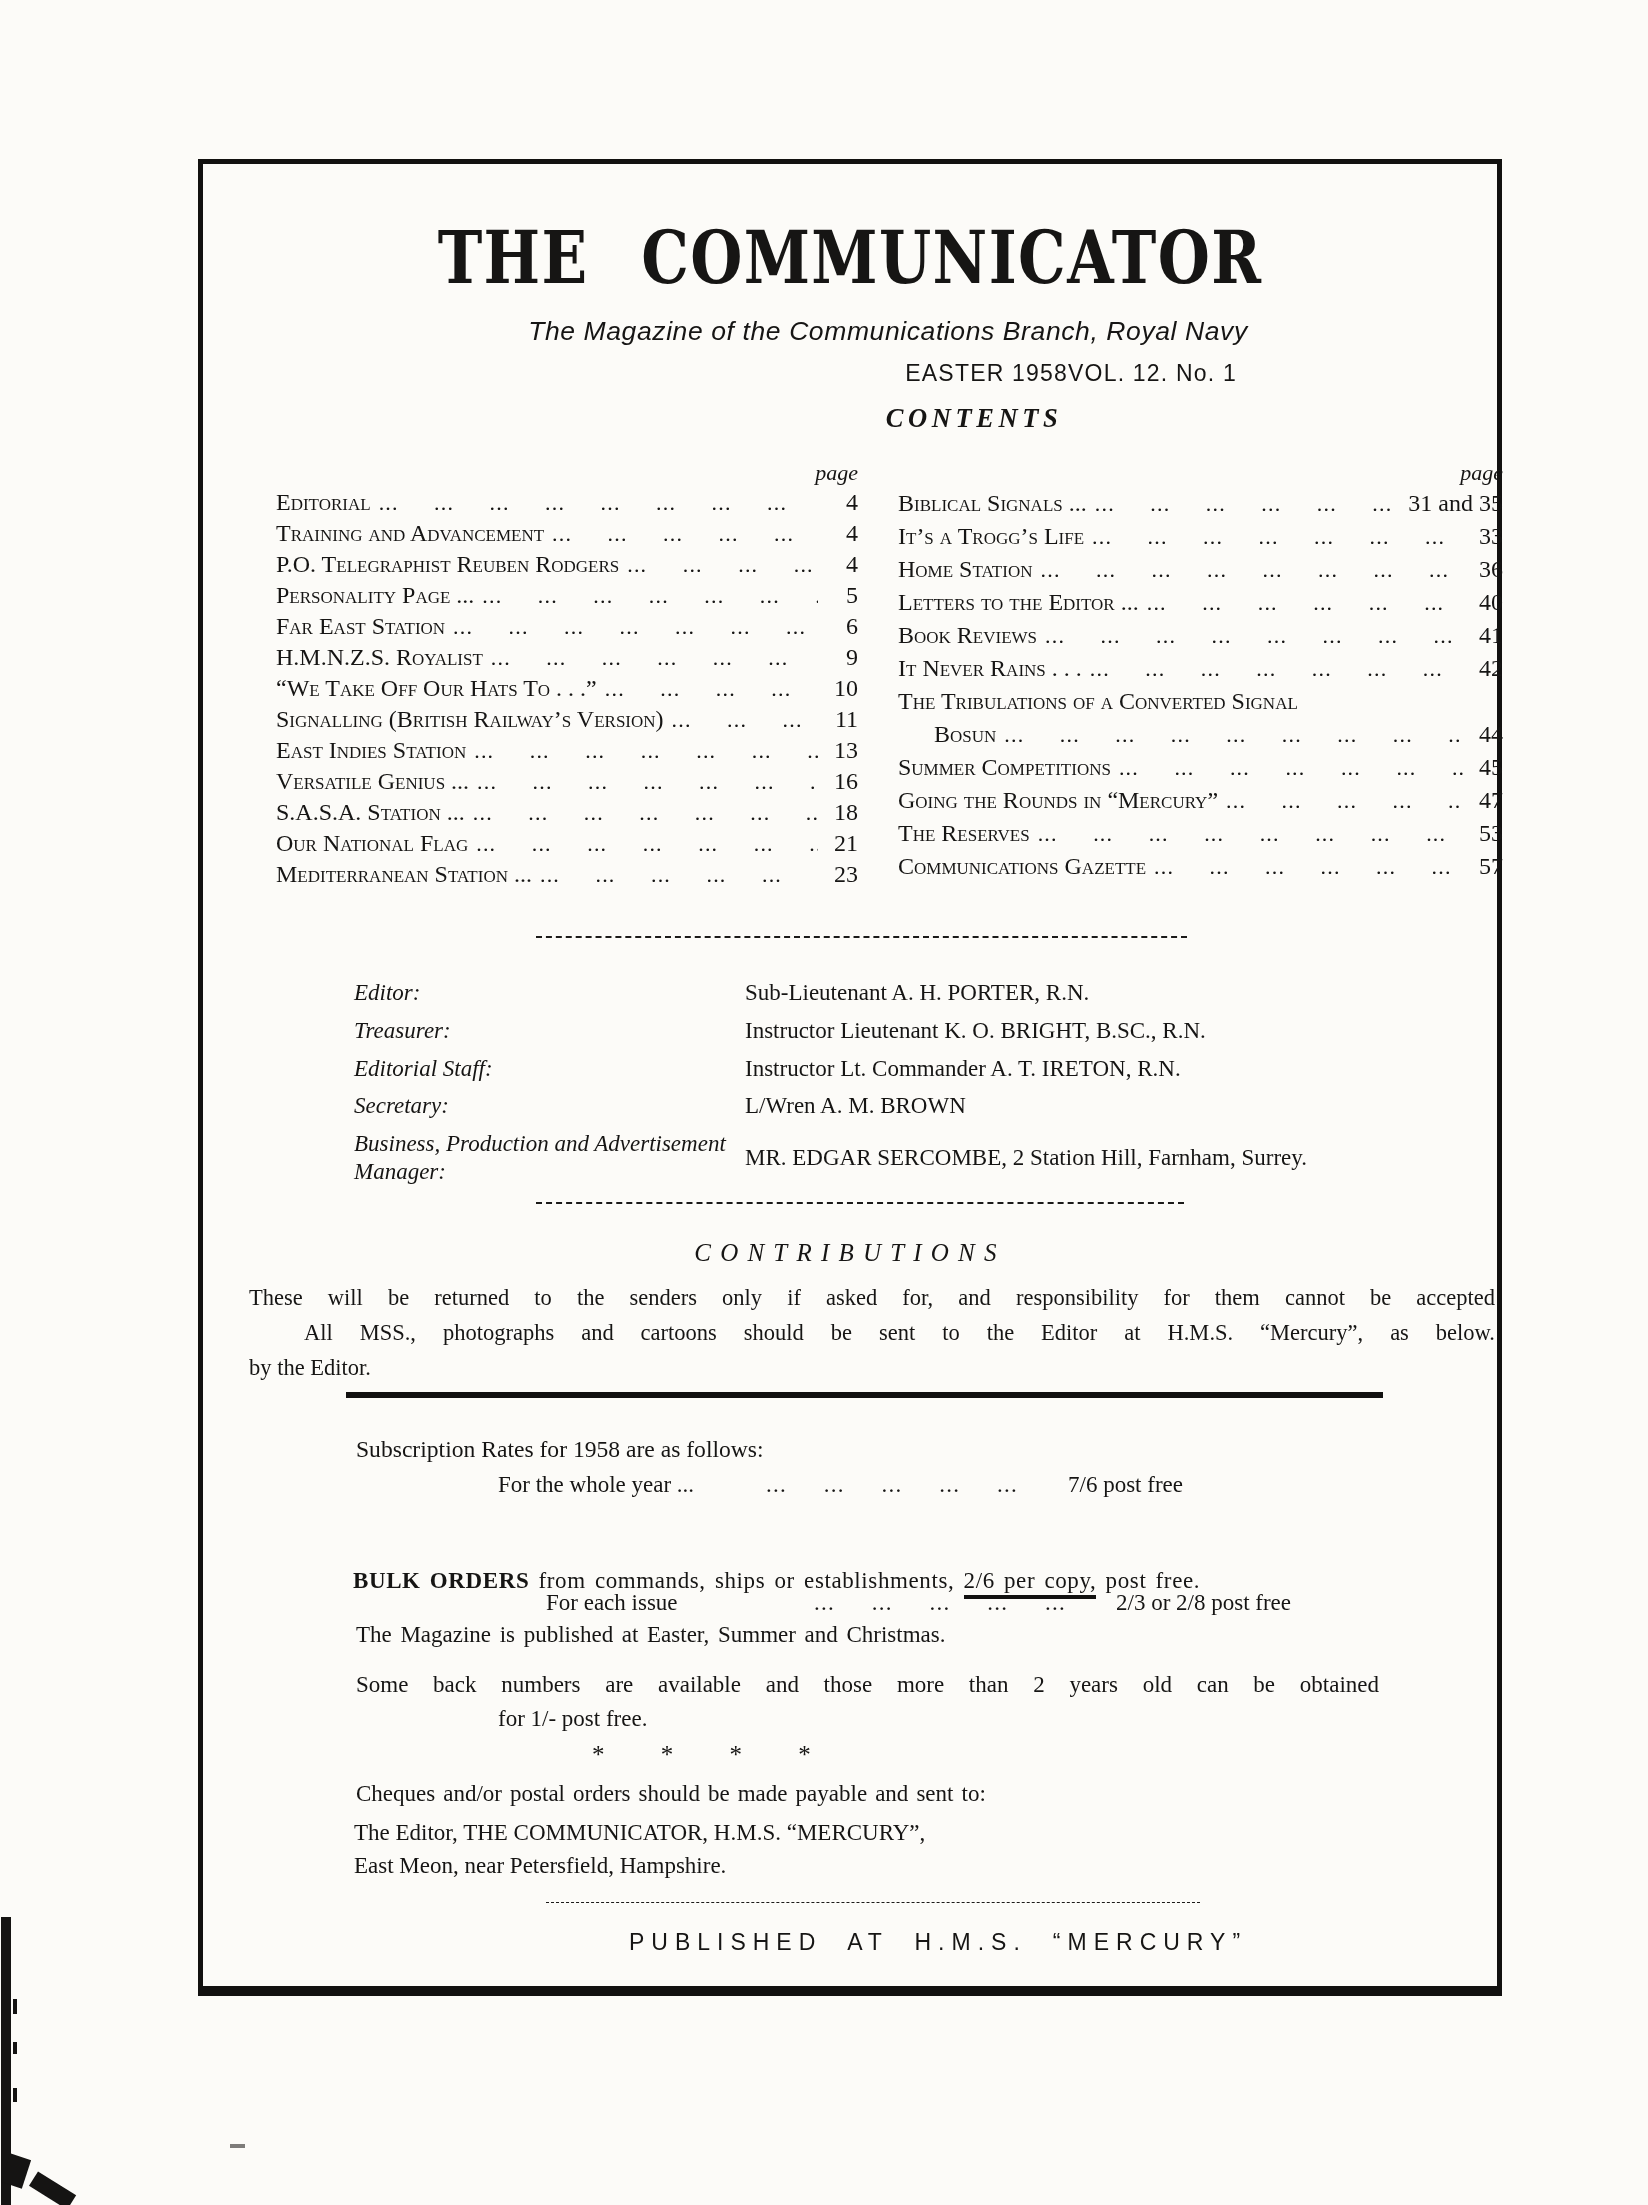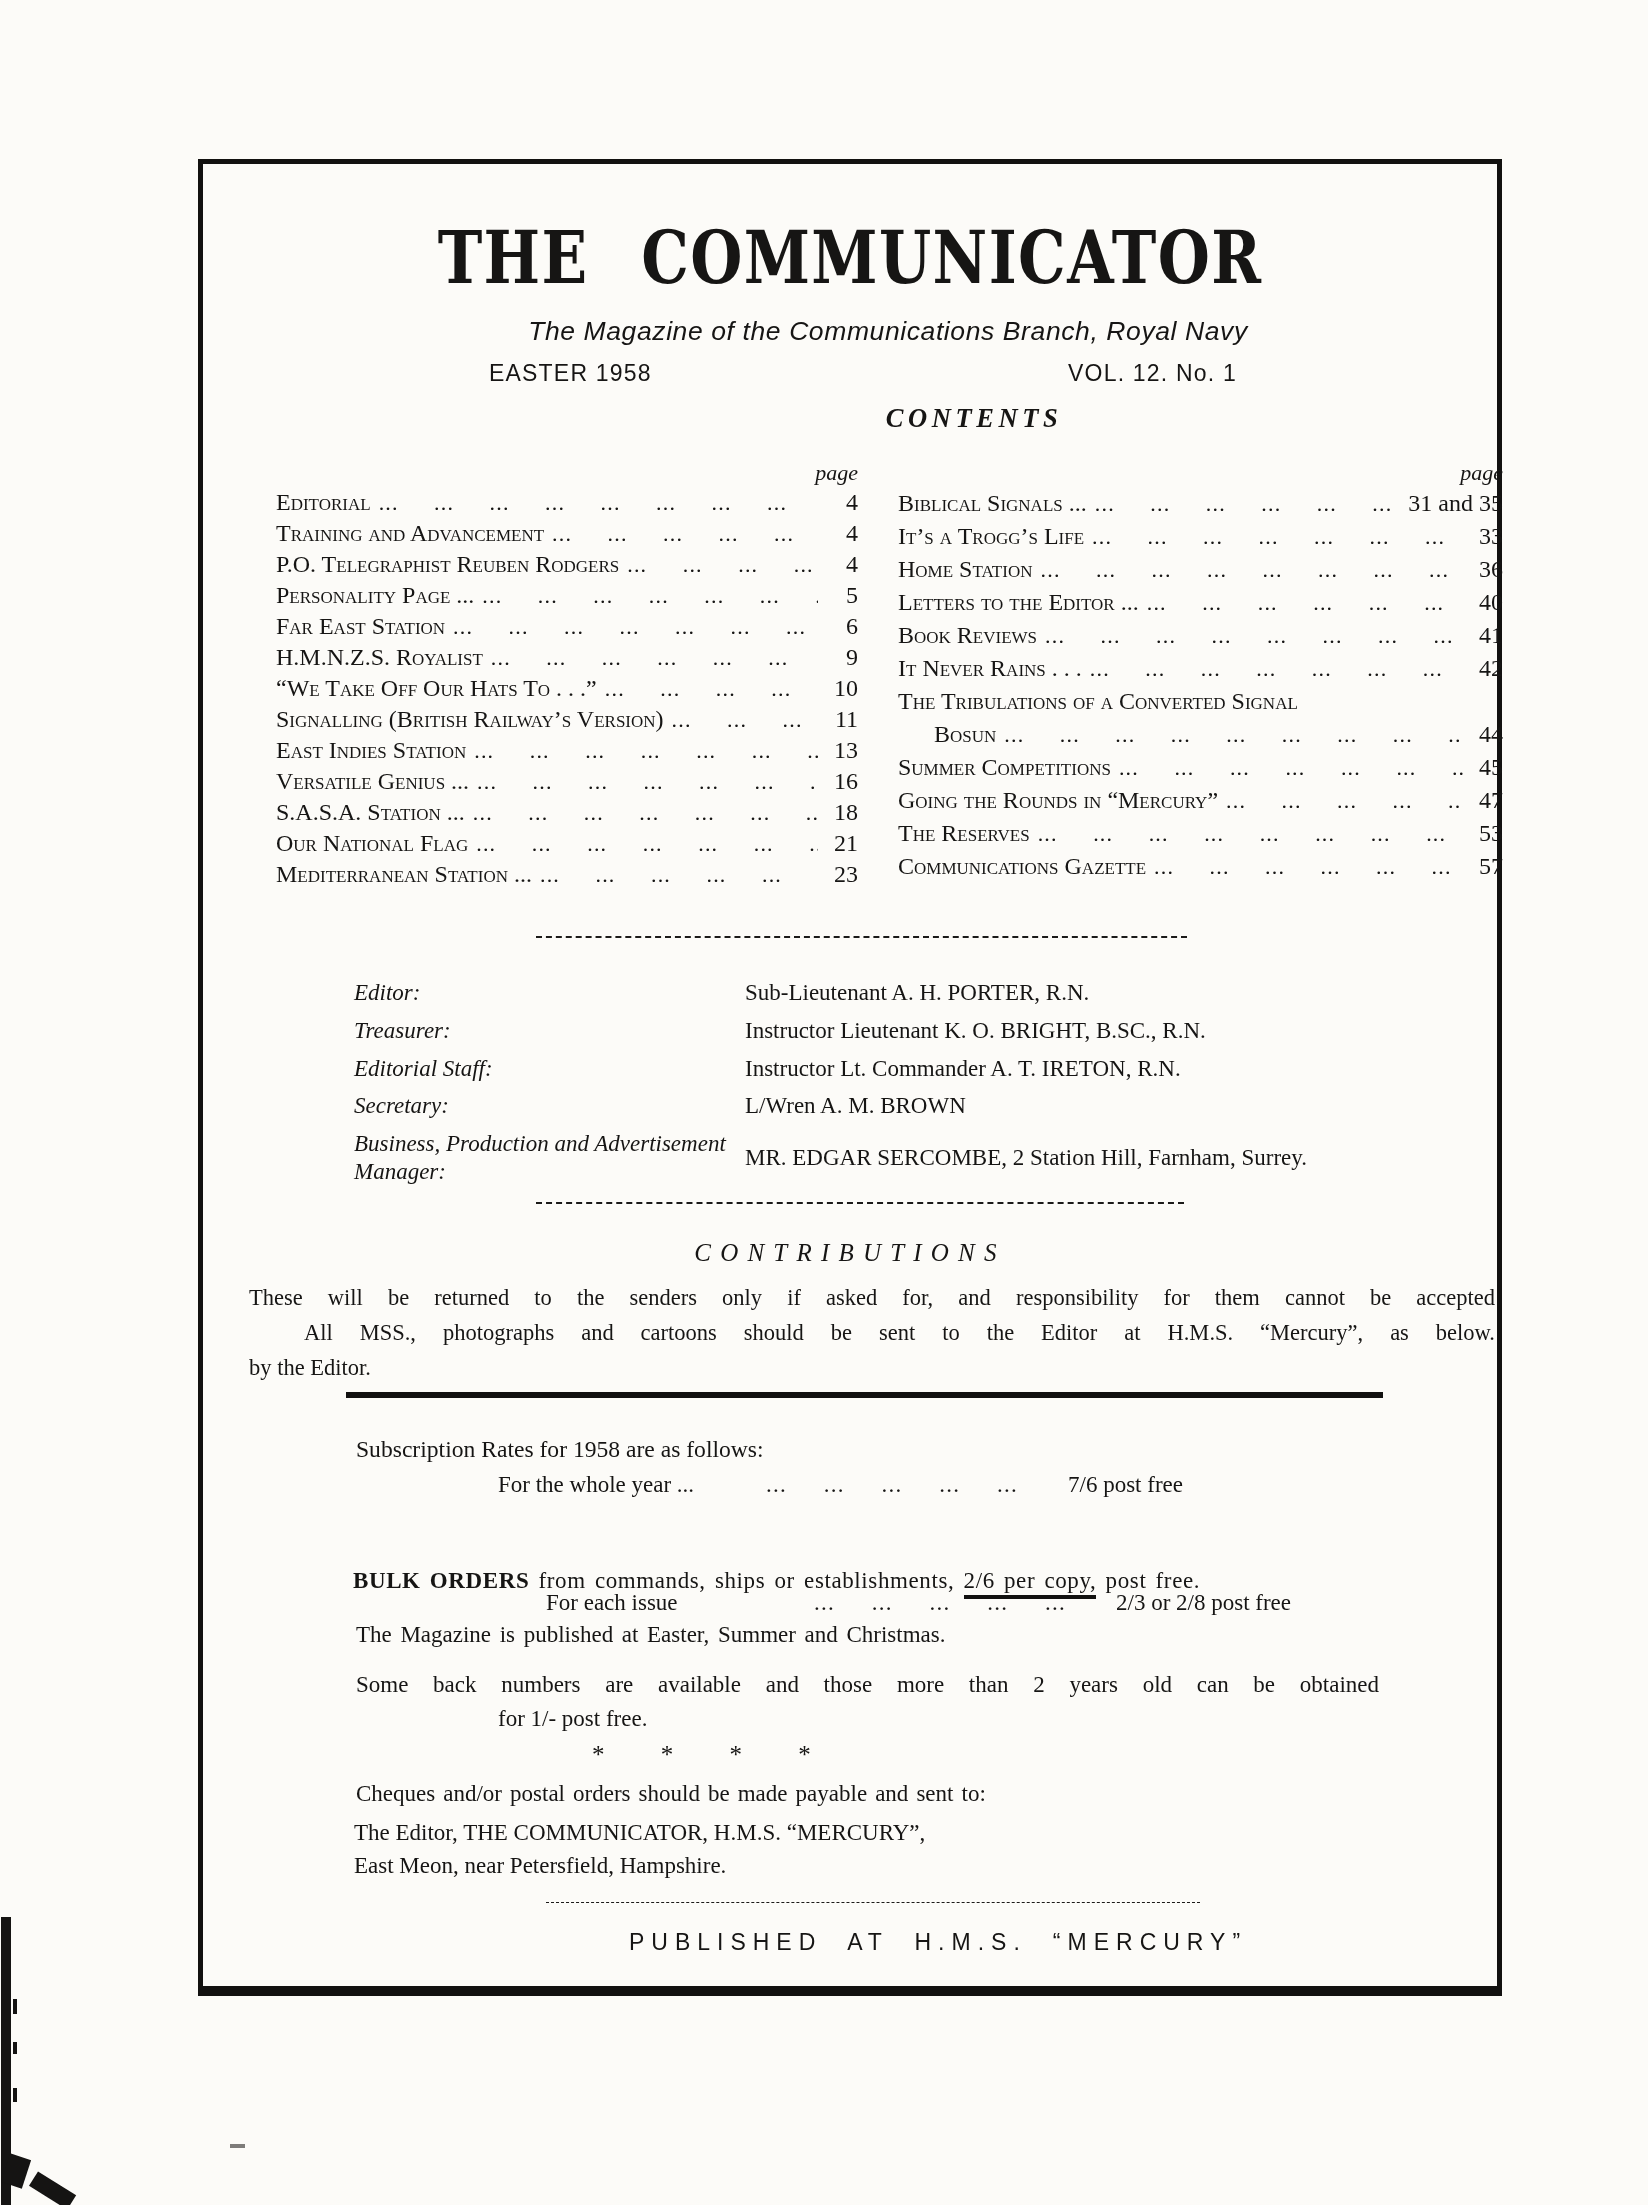--- a/index.html
+++ b/index.html
@@ -38,21 +38,21 @@
     text-align:center;
     font-family:"Liberation Sans", sans-serif;
     font-style:italic;
     font-size:26.5px;
     letter-spacing:0.6px;
   }
   .issue-row {
     position:absolute; top:360px; left:198px; width:1304px;
     box-sizing:border-box;
     padding:0 265px 0 291px;
-    display:flex; justify-content:space-between;
+    display:flex; justify-content:flex-end;
     font-family:"Liberation Sans", sans-serif;
     font-size:23px; letter-spacing:1.2px;
   }
   .contents-heading {
     position:absolute; top:403px; left:198px; width:1552px;
     text-align:center;
     font-family:Liberation Serif, serif;
     font-weight:bold; font-style:italic;
     font-size:26.5px; letter-spacing:4.6px;
   }

